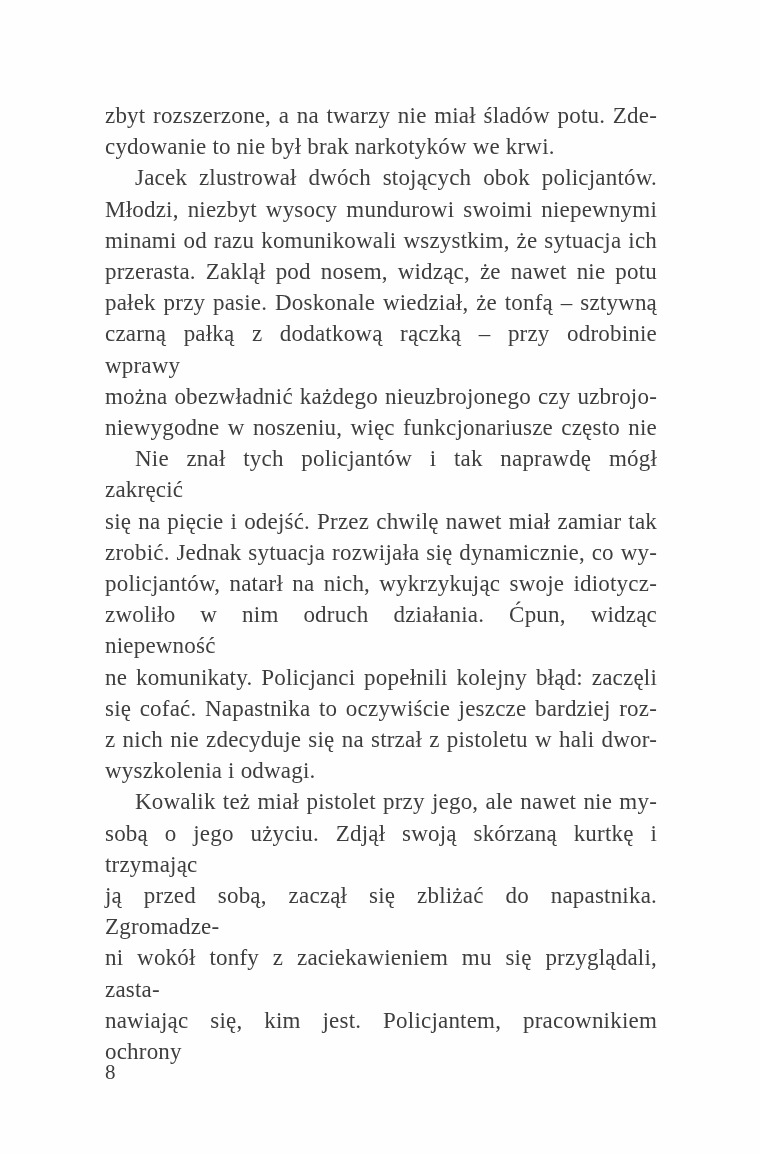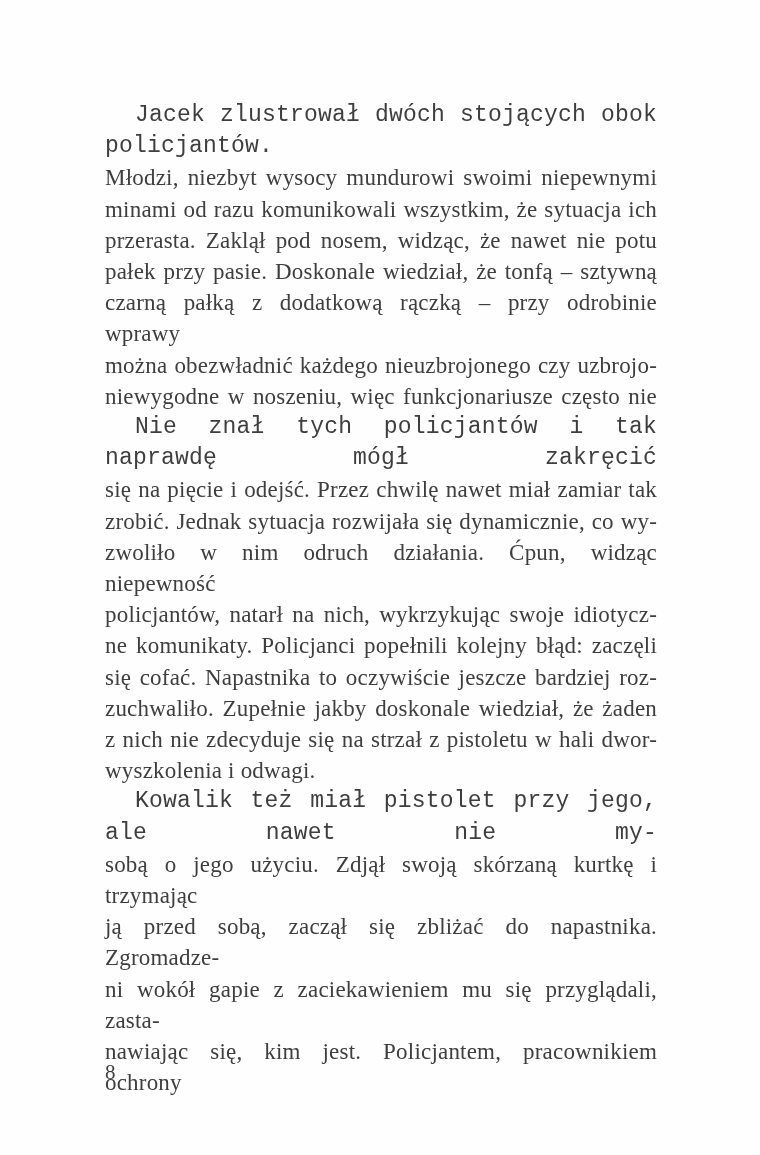--- a/index.html
+++ b/index.html
@@ -33,70 +33,72 @@
     margin: 0;
     padding: 0;
   }
   .text-line {
     text-align: justify;
     text-align-last: justify;
     white-space: normal;
   }
   .text-line.indent {
     text-indent: 30px;
-    font-family: Liberation Mono, monospace;
   }
   .text-line.last {
     text-align-last: left;
   }
   .page-number {
     position: absolute;
     left: 105px;
     top: 1060px;
     font-size: 21px;
     color: #3e3e3e;
   }
 </style>
 </head>
 <body>
 
 <div class="book-page">
 
   <div class="page-text">
 
+    <div class="paragraph">
+      <div class="text-line">zbyt rozszerzone, a na twarzy nie miał śladów potu. Zde-</div>
+      <div class="text-line last">cydowanie to nie był brak narkotyków we krwi.</div>
+    </div>
 
     <div class="paragraph">
       <div class="text-line indent">Jacek zlustrował dwóch stojących obok policjantów.</div>
       <div class="text-line">Młodzi, niezbyt wysocy mundurowi swoimi niepewnymi</div>
       <div class="text-line">minami od razu komunikowali wszystkim, że sytuacja ich</div>
       <div class="text-line">przerasta. Zaklął pod nosem, widząc, że nawet nie potu</div>
       <div class="text-line">pałek przy pasie. Doskonale wiedział, że tonfą – sztywną</div>
       <div class="text-line">czarną pałką z dodatkową rączką – przy odrobinie wprawy</div>
       <div class="text-line">można obezwładnić każdego nieuzbrojonego czy uzbrojo-</div>
       <div class="text-line">niewygodne w noszeniu, więc funkcjonariusze często nie</div>
     </div>
 
     <div class="paragraph">
       <div class="text-line indent">Nie znał tych policjantów i tak naprawdę mógł zakręcić</div>
       <div class="text-line">się na pięcie i odejść. Przez chwilę nawet miał zamiar tak</div>
       <div class="text-line">zrobić. Jednak sytuacja rozwijała się dynamicznie, co wy-</div>
+      <div class="text-line">policjantów, natarł na nich, wykrzykując swoje idiotycz-</div>
       <div class="text-line">zwoliło w nim odruch działania. Ćpun, widząc niepewność</div>
-      <div class="text-line">policjantów, natarł na nich, wykrzykując swoje idiotycz-</div>
       <div class="text-line">ne komunikaty. Policjanci popełnili kolejny błąd: zaczęli</div>
       <div class="text-line">się cofać. Napastnika to oczywiście jeszcze bardziej roz-</div>
-      <div class="text-line">zuchwaliło. Zupełnie jakby doskonale wiedział, że żaden</div>
       <div class="text-line">z nich nie zdecyduje się na strzał z pistoletu w hali dwor-</div>
       <div class="text-line last">wyszkolenia i odwagi.</div>
     </div>
 
     <div class="paragraph">
       <div class="text-line indent">Kowalik też miał pistolet przy jego, ale nawet nie my-</div>
       <div class="text-line">sobą o jego użyciu. Zdjął swoją skórzaną kurtkę i trzymając</div>
       <div class="text-line">ją przed sobą, zaczął się zbliżać do napastnika. Zgromadze-</div>
-      <div class="text-line">ni wokół gapie z zaciekawieniem mu się przyglądali, zasta-</div>
+      <div class="text-line">ni wokół tonfy z zaciekawieniem mu się przyglądali, zasta-</div>
       <div class="text-line">nawiając się, kim jest. Policjantem, pracownikiem ochrony</div>
 
     </div>
 
   </div>
 
   <div class="page-number">8</div>
 
 </div>
 

